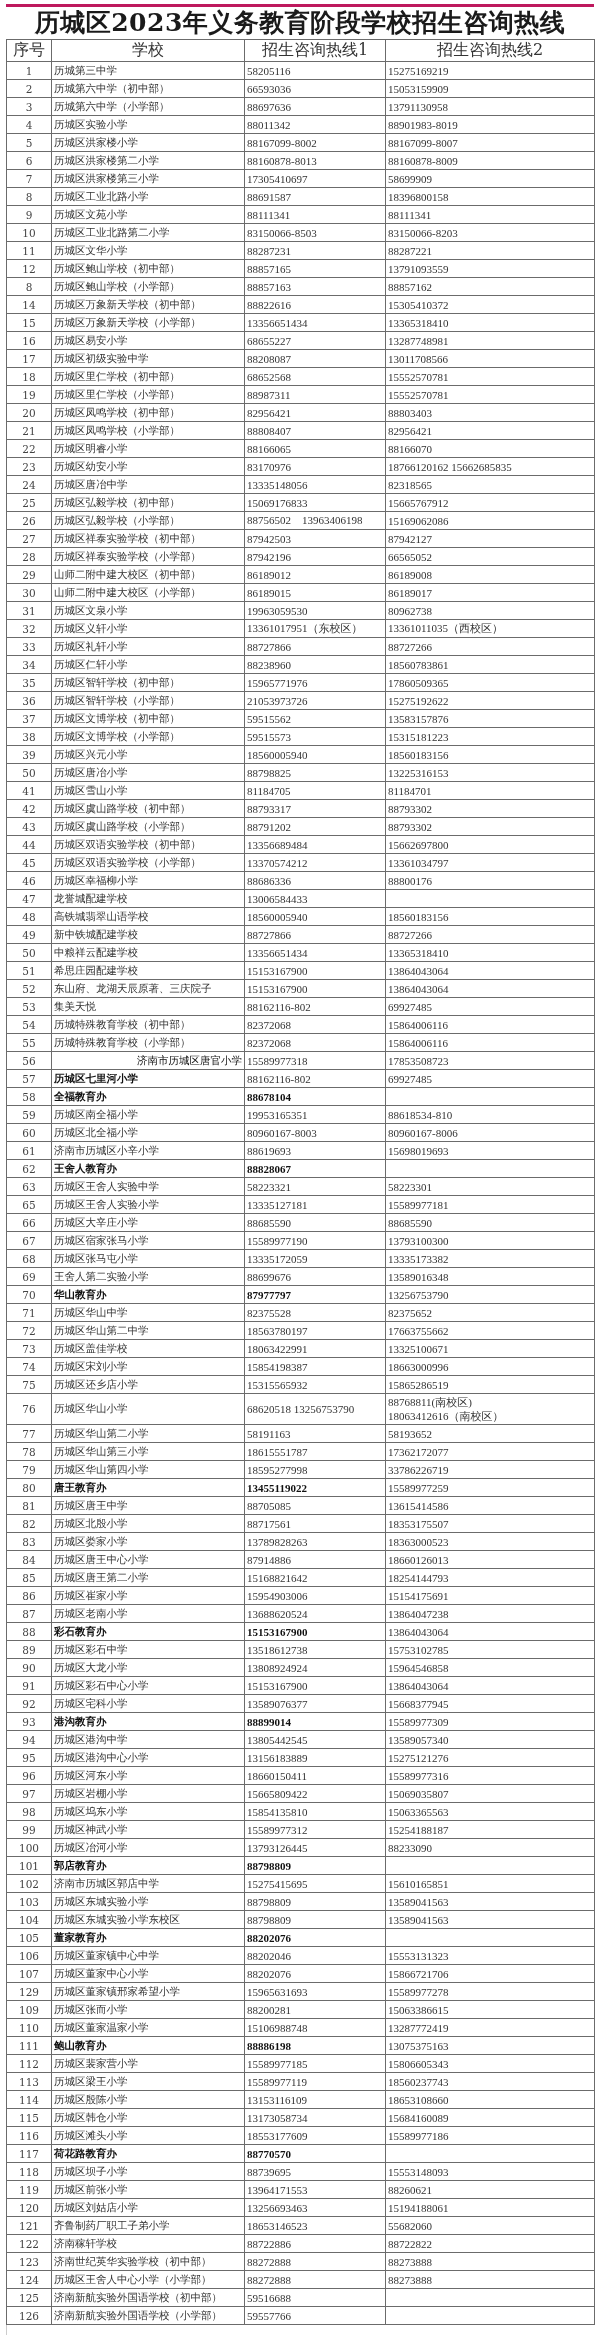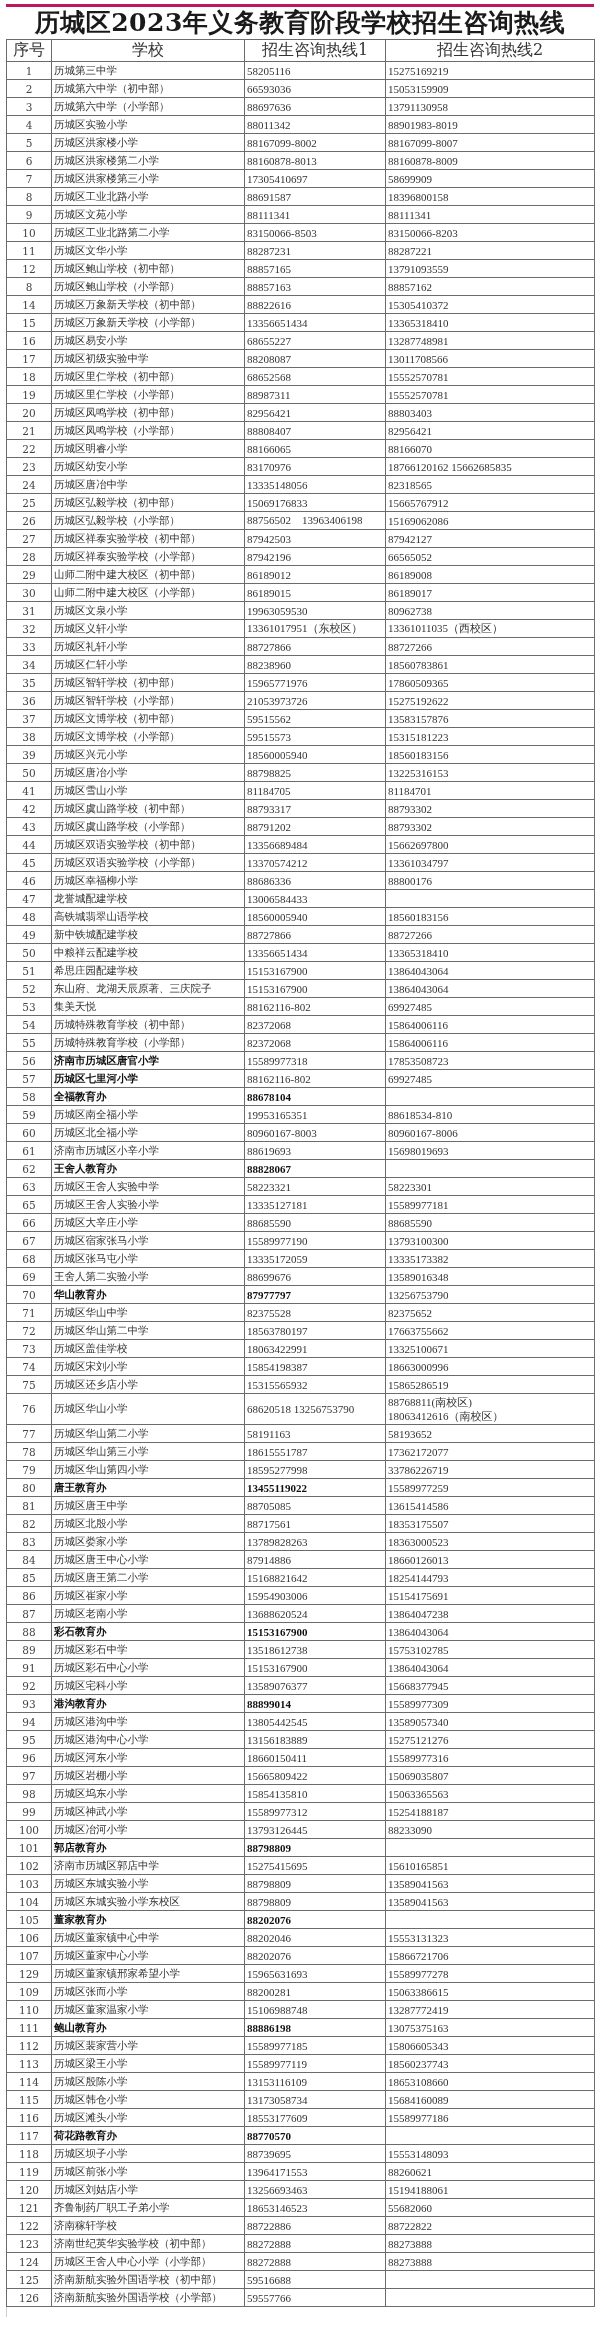--- a/index.html
+++ b/index.html
@@ -396,21 +396,21 @@
           <td class="phone p2">15864006116</td>
         </tr>
         <tr>
           <td class="no">55</td>
           <td class="school">历城特殊教育学校（小学部）</td>
           <td class="phone p1">82372068</td>
           <td class="phone p2">15864006116</td>
         </tr>
         <tr>
           <td class="no">56</td>
-          <td class="school" style="font-weight: bold; color: rgb(17, 17, 17);">济南市历城区唐官小学</td>
+          <td class="school" style="font-weight: normal; color: rgb(17, 17, 17); text-align: right;">济南市历城区唐官小学</td>
           <td class="phone p1">15589977318</td>
           <td class="phone p2">17853508723</td>
         </tr>
         <tr>
           <td class="no">57</td>
           <td class="school" style="font-weight: bold; color: rgb(17, 17, 17);">历城区七里河小学</td>
           <td class="phone p1">88162116-802</td>
           <td class="phone p2">69927485</td>
         </tr>
         <tr class="bold">
@@ -596,20 +596,26 @@
           <td class="phone p1">15153167900</td>
           <td class="phone p2">13864043064</td>
         </tr>
         <tr>
           <td class="no">89</td>
           <td class="school">历城区彩石中学</td>
           <td class="phone p1">13518612738</td>
           <td class="phone p2">15753102785</td>
         </tr>
         <tr>
+          <td class="no">90</td>
+          <td class="school">历城区大龙小学</td>
+          <td class="phone p1">13808924924</td>
+          <td class="phone p2">15964546858</td>
+        </tr>
+        <tr>
           <td class="no">91</td>
           <td class="school">历城区彩石中心小学</td>
           <td class="phone p1">15153167900</td>
           <td class="phone p2">13864043064</td>
         </tr>
         <tr>
           <td class="no">92</td>
           <td class="school">历城区宅科小学</td>
           <td class="phone p1">13589076377</td>
           <td class="phone p2">15668377945</td>

